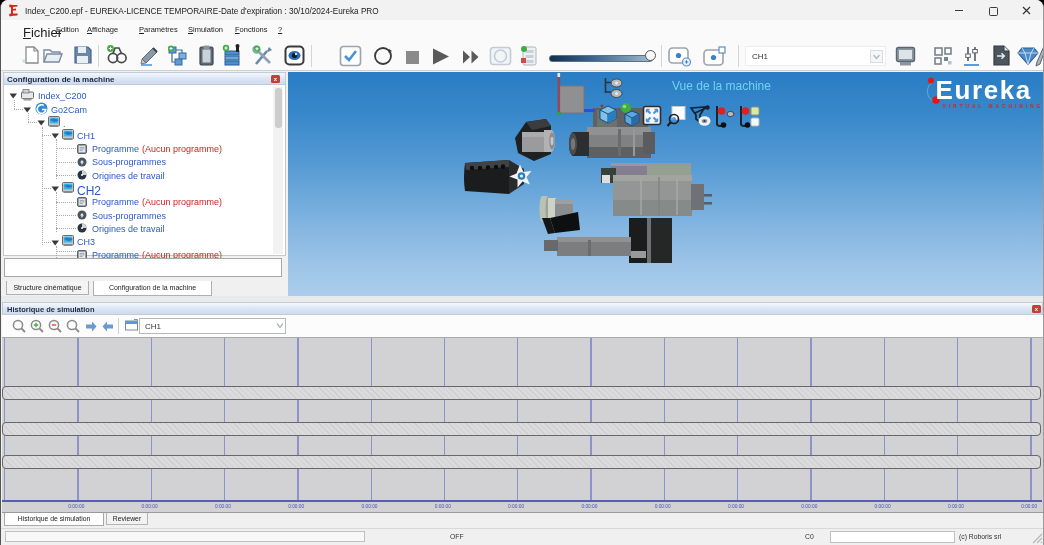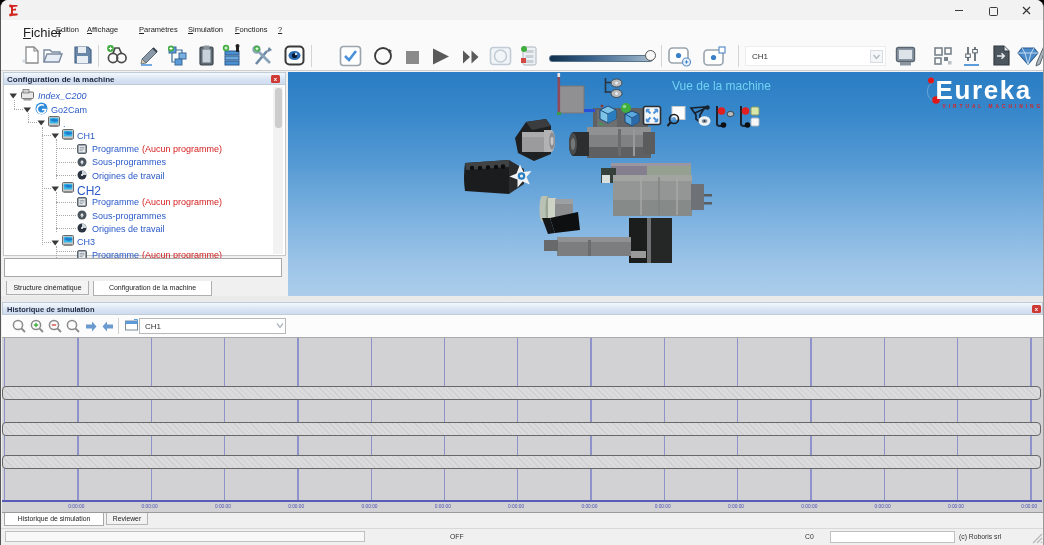--- a/index.html
+++ b/index.html
@@ -9,20 +9,21 @@
 svg{position:absolute;overflow:visible;}
 </style></head><body>
 <div class="win">
 
 <div style="position:absolute;left:0;top:0;width:1044px;height:20px;background:#f2f2f2;"></div>
 <svg class="abs" style="left:7px;top:4px" width="12" height="13" viewBox="0 0 12 13">
 <path d="M3 1 L9 1 Q10 1 9.5 2.5 L5 3 L5 5 L8 4.5 L8 6.5 L5 6.5 L5 9.5 L9.5 9.5 Q10.5 11 9 11.5 L3 12 Z" fill="#d22820"></path>
 <circle cx="2.5" cy="2" r="1.4" fill="#d22820"></circle>
       <circle cx="2.5" cy="11" r="1.4" fill="#d22820"></circle>
 </svg>
+<div class="t" style="position:absolute;left:24px;top:6.5px;font-size:8.2px;color:#1a1a1a;">Index_C200.epf - EUREKA-LICENCE TEMPORAIRE-Date d'expiration : 30/10/2024-Eureka PRO</div>
 <div style="position:absolute;left:954px;top:9.5px;width:8px;height:1.4px;background:#3a3a3a;"></div>
 <div style="position:absolute;left:988px;top:6.5px;width:7px;height:7px;border:1.2px solid #3a3a3a;border-radius:1.5px;"></div>
 <svg class="abs" style="left:1021px;top:5.5px" width="9" height="9" viewBox="0 0 9 9">
       <path d="M1 1 L8 8 M8 1 L1 8" stroke="#333" stroke-width="1.2"></path>
     </svg>
 <div style="position:absolute;left:0;top:20px;width:1044px;height:21px;background:#fafafa;"></div>
 <div class="t" style="position:absolute;left:22px;top:25px;font-size:13px;color:#222;"><span style="text-decoration:underline">F</span>ichier</div>
 <div class="t" style="position:absolute;left:55px;top:25px;font-size:7.5px;color:#222;"><span style="text-decoration:underline">E</span>dition</div>
 <div class="t" style="position:absolute;left:86px;top:25px;font-size:7.5px;color:#222;"><span style="text-decoration:underline">A</span>ffichage</div>
 <div class="t" style="position:absolute;left:138px;top:25px;font-size:7.5px;color:#222;"><span style="text-decoration:underline">P</span>aramètres</div>
@@ -201,21 +202,21 @@
 <div style="position:absolute;left:41px;top:188.4px;width:9px;height:1px;border-top:1px dotted #a8a8a8;"></div>
 <div style="position:absolute;left:41px;top:241.6px;width:9px;height:1px;border-top:1px dotted #a8a8a8;"></div>
 <svg class="abs" style="left:8px;top:92px" width="9" height="8" viewBox="0 0 9 8">
       <path d="M0.5 1.5 H8 L4.2 6.5 Z" fill="#3a3a3a"></path>
     </svg>
 <svg class="abs" style="left:20px;top:89px" width="13" height="12" viewBox="0 0 13 12">
 <rect x="0.5" y="3" width="12" height="6.5" rx="1" fill="#e8e8e8" stroke="#6a6a6a"></rect>
 <rect x="2" y="0.5" width="6" height="3.5" fill="#cfcfcf" stroke="#6a6a6a" stroke-width="0.7"></rect>
 <rect x="2.5" y="9.5" width="8" height="2" fill="#9a9a9a"></rect>
     </svg>
-<div class="t" style="position:absolute;left:37px;top:91px;font-size:9px;color:#2a5ac8;font-style:italic;">Index_C200</div>
+<div class="t" style="position:absolute;left:37px;top:91px;font-size:9px;color:#2a5ac8;">Index_C200</div>
 <svg class="abs" style="left:22px;top:105.5px" width="9" height="8" viewBox="0 0 9 8">
       <path d="M0.5 1.5 H8 L4.2 6.5 Z" fill="#3a3a3a"></path>
     </svg>
 <svg class="abs" style="left:34px;top:102px" width="13" height="13" viewBox="0 0 13 13">
 <circle cx="6.5" cy="6.5" r="6" fill="#2e8ad8"></circle>
 <path d="M9.5 4 A4.3 4.3 0 1 0 10.8 7.5 L7 7.5" fill="none" stroke="#fff" stroke-width="1.6"></path>
 <path d="M9 1.5 l2.5 2 -3 1 Z" fill="#2e8ad8"></path>
     </svg>
 <div class="t" style="position:absolute;left:50px;top:104.5px;font-size:9px;color:#2a5ac8;">Go2Cam</div>
 <svg class="abs" style="left:36px;top:119px" width="9" height="8" viewBox="0 0 9 8">

